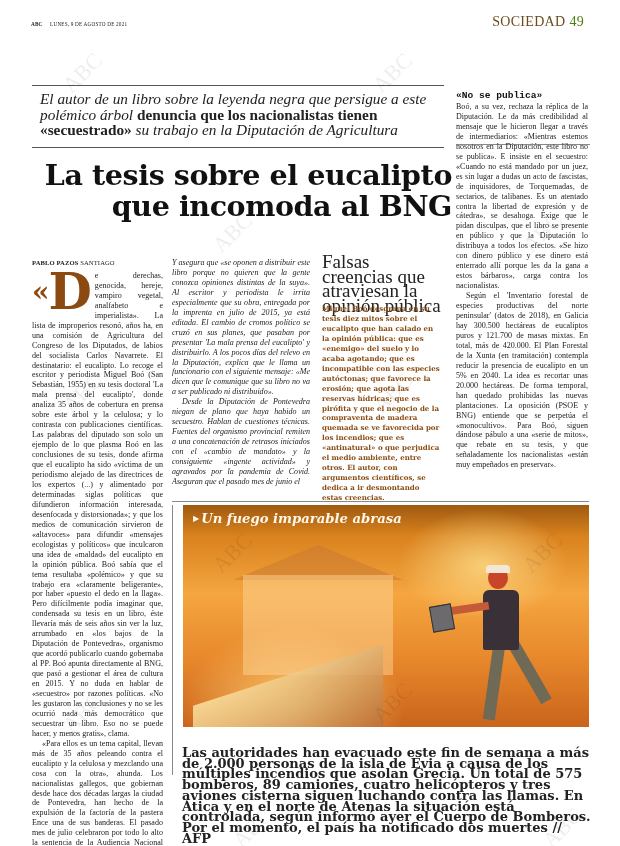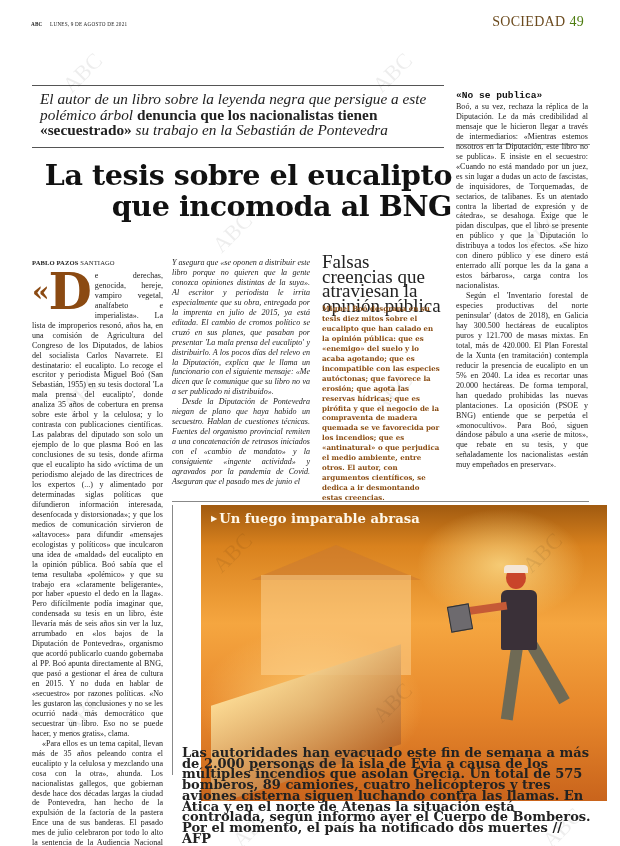--- a/index.html
+++ b/index.html
@@ -28,25 +28,26 @@
   .dropcap-quote { font-family: "DejaVu Serif", serif; font-size: 28px; font-weight: bold; color: #8b4a12; line-height: 1; margin-right: -1px; }
   .dropcap-letter { font-family: "DejaVu Serif", serif; font-weight: bold; font-size: 50px; line-height: 40px; color: #8b4a12; }
 
   .sidebar-title { position: absolute; left: 322px; top: 255px; width: 120px; font-family: "Liberation Serif", serif; font-size: 19px; line-height: 14.5px; color: #222; }
   .sidebar-body { position: absolute; left: 322px; top: 304px; width: 118px; font-family: "DejaVu Serif", serif; font-weight: bold; font-size: 7.05px; line-height: 9.95px; color: #8a4d14; }
 
   .right-col { left: 456px; top: 86px; width: 132px; }
   .right-col h3 { font-family: Liberation Mono, monospace; font-weight: bold; font-size: 9.6px; line-height: 12px; margin-top: 4px; color: #111; }
 
   .photo-frame { position: absolute; left: 172px; top: 505px; width: 417px; height: 270px; border-left: 1px solid #888; }
-  .photo { position: absolute; left: 28px; top: 0; width: 406px; height: 296px; overflow: hidden;
+  .photo { position: absolute; left: 10px; top: 0; width: 406px; height: 222px; overflow: hidden;
     background:
       radial-gradient(ellipse 120px 80px at 300px 60px, rgba(255,230,150,0.7), transparent 70%),
       radial-gradient(ellipse 160px 110px at 110px 200px, rgba(255,210,120,0.85), transparent 70%),
       linear-gradient(180deg, #a05a10 0%, #d9821e 14%, #f5a640 40%, #e7872b 70%, #c9641c 100%);
+    font-style: italic;
   }
   .photo-title { position: absolute; left: 10px; top: 6px; font-family: "DejaVu Serif", serif; font-weight: bold; font-size: 13.2px; line-height: 14.5px; color: #fff8ea; }
   .photo-title .tri { font-size: 8px; vertical-align: 2px; margin-right: 2px; }
   .house { position: absolute; left: 60px; top: 70px; width: 150px; height: 100px; background: rgba(255,220,160,0.45); }
   .roof { position: absolute; left: 50px; top: 40px; width: 0; height: 0; border-left: 85px solid transparent; border-right: 85px solid transparent; border-bottom: 35px solid rgba(200,120,50,0.5); }
   .wall { position: absolute; left: 10px; top: 170px; width: 190px; height: 100px; background: linear-gradient(160deg, rgba(255,235,170,0.8), rgba(180,100,40,0.85)); transform: skewY(-18deg); }
   .man-body { position: absolute; left: 300px; top: 85px; width: 36px; height: 60px; background: #3a3038; border-radius: 6px 6px 2px 2px; }
   .man-head { position: absolute; left: 305px; top: 62px; width: 20px; height: 22px; background: #c9452a; border-radius: 50%; }
   .man-cap { position: absolute; left: 303px; top: 60px; width: 24px; height: 8px; background: #f4e6d8; border-radius: 4px 4px 0 0; }
   .man-arm { position: absolute; left: 258px; top: 100px; width: 48px; height: 8px; background: #c55a36; transform: rotate(-8deg); }
@@ -70,21 +71,21 @@
 </div>
 
 <div class="rule" style="left:32px; top:85px; width:412px;"></div>
 <div class="rule" style="left:32px; top:147px; width:412px;"></div>
 <div class="rule" style="left:456px; top:144px; width:134px; background:#888;"></div>
 <div class="rule" style="left:172px; top:501px; width:417px; background:#888;"></div>
 
 <div class="subhead">
   <i>El autor de un libro sobre la leyenda negra que persigue a este polémico árbol</i>
   <b>denuncia que los nacionalistas tienen «secuestrado»</b>
-  <i>su trabajo en la Sebastián de Pontevedra</i>
+  <i>su trabajo en la Diputación de Agricultura</i>
 </div>
 
 <h1 class="headline">La tesis sobre el eucalipto que incomoda al BNG</h1>
 
 <div class="col" style="left:32px; top:258px; width:131px;">
   <div class="byline">
     <b>PABLO PAZOS</b>
     <span>SANTIAGO</span>
   </div>
   <div class="dropcap-wrap">

